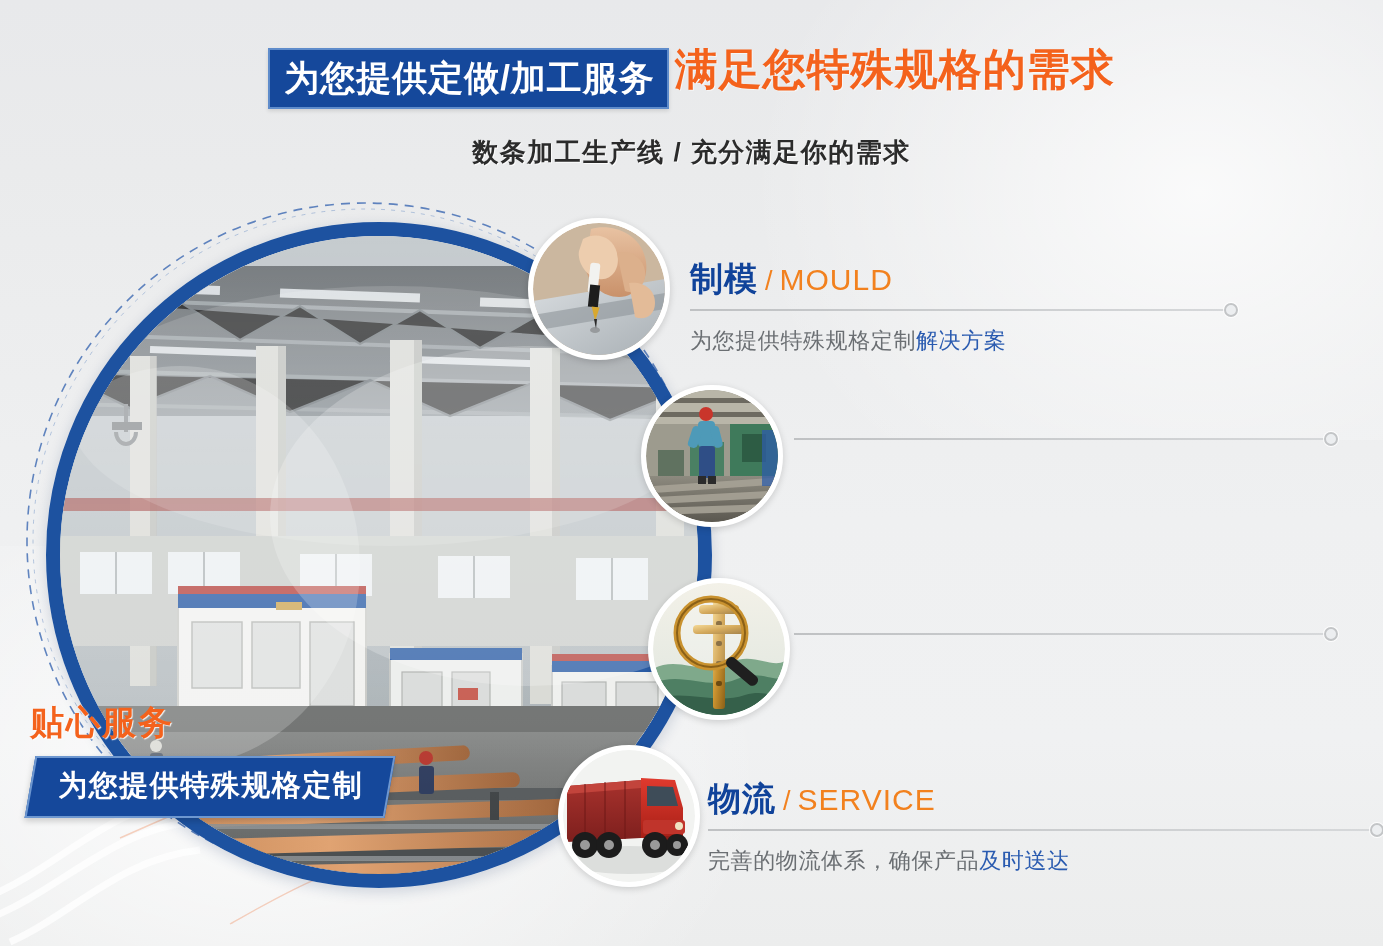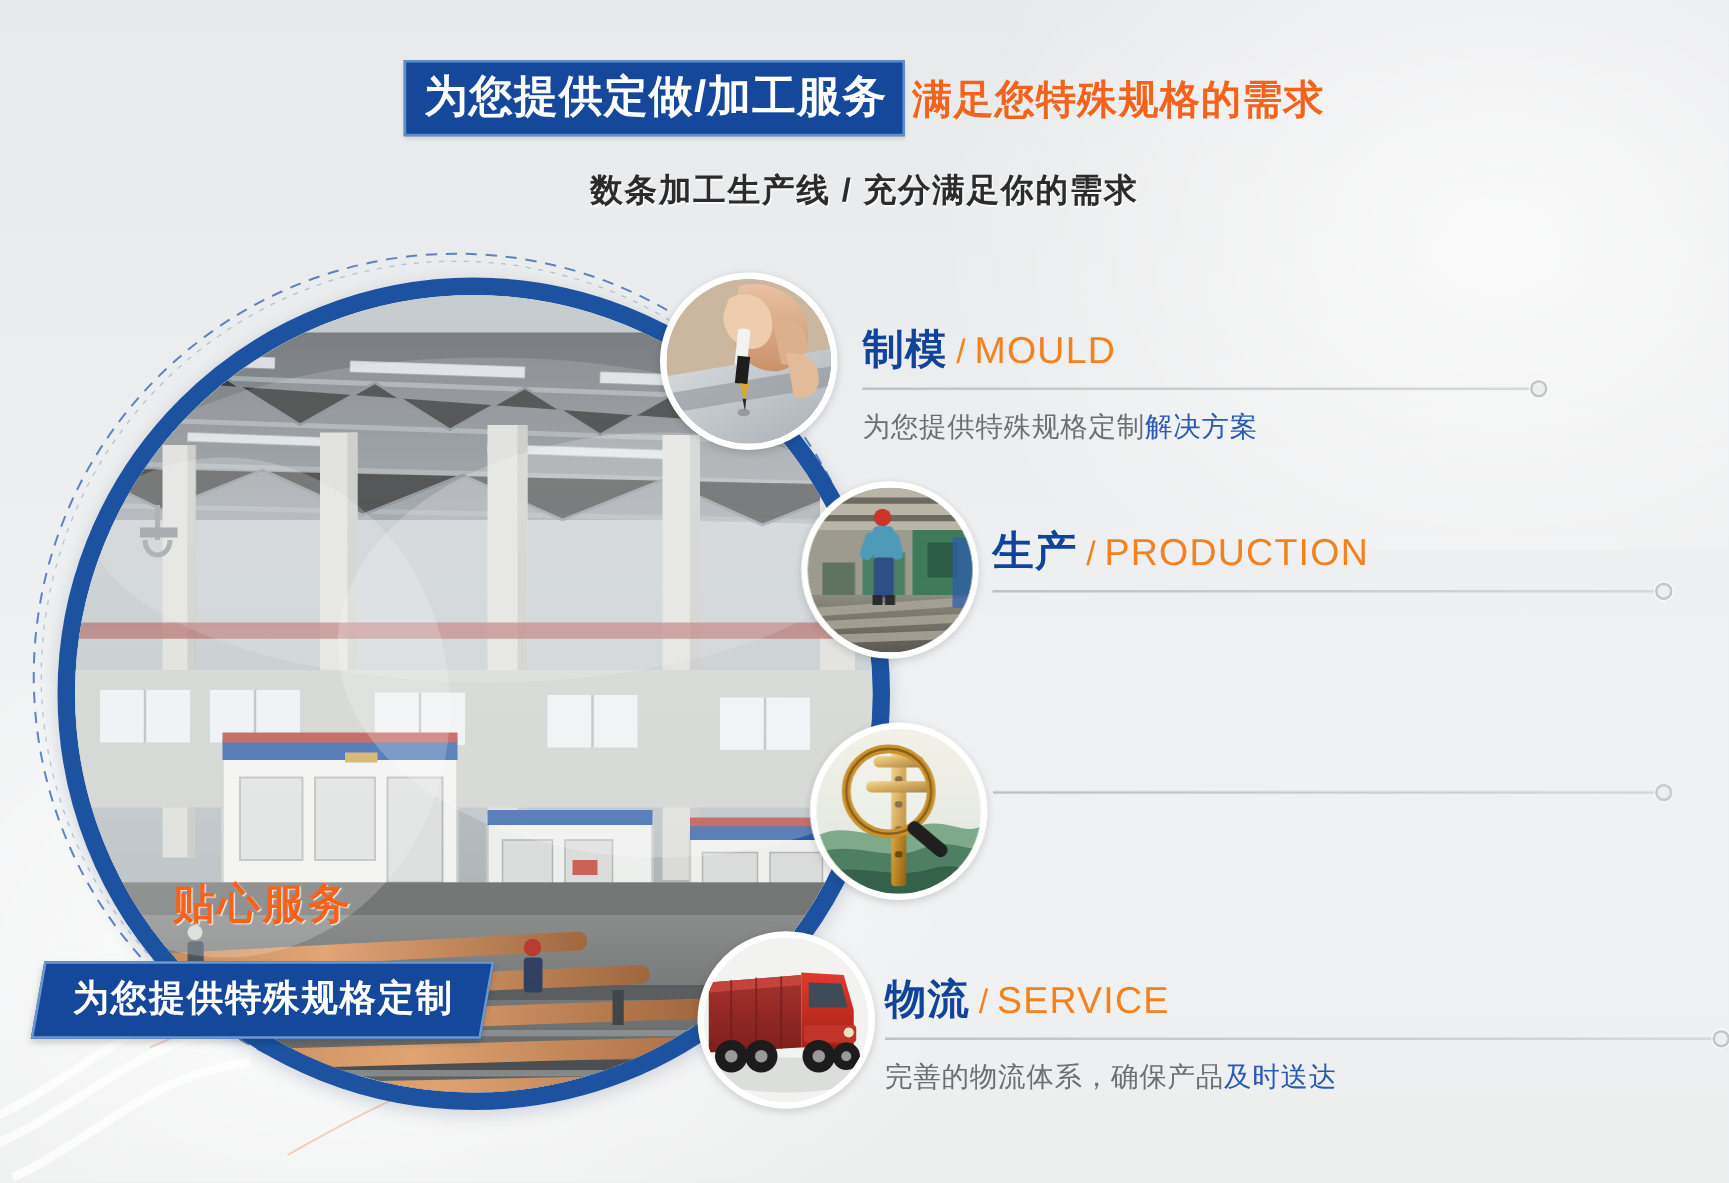--- a/index.html
+++ b/index.html
@@ -51,38 +51,38 @@
 
   
   .header {
     position: absolute;
     left: 0; top: 48px;
     width: 1383px;
     text-align: center;
   }
   .title-row {
     display: inline-flex;
-    align-items: center;
+    align-items: flex-start;
     justify-content: center;
     white-space: nowrap;
   }
   .title-badge {
     background: #15489b;
     border: 2px solid #5f8ccb;
     color: #ffffff;
     font-size: 35px;
     font-weight: bold;
     line-height: 1;
     padding: 10px 12px 12px 14px;
     letter-spacing: 1px;
     box-shadow: 0 2px 4px rgba(0,0,0,0.12);
   }
   .title-orange {
     color: #f4621c;
-    font-size: 32px;
+    font-size: 43px;
     font-weight: bold;
     line-height: 1;
     margin-left: 6px;
     letter-spacing: 1px;
     text-shadow: 1px 1px 0 rgba(255,255,255,0.55);
   }
   .subtitle {
     margin-top: 26px;
     color: #2b2b2b;
     font-size: 26px;
@@ -196,23 +196,22 @@
     position: absolute;
     left: 30px;
     top: 700px;
     width: 360px;
   }
   .callout-title {
     color: #f4621c;
     font-size: 34px;
     font-weight: bold;
     letter-spacing: 2px;
-    text-align: center;
     text-shadow: 1px 1px 1px rgba(255,255,255,0.9);
-    margin-bottom: 23px;
+    margin-bottom: 10px;
   }
   .callout-badge {
     background: #15489b;
     border: 2px solid #6d97d0;
     color: #ffffff;
     font-size: 29px;
     font-weight: bold;
     letter-spacing: 1.5px;
     text-align: center;
     padding: 8px 14px 10px 14px;
@@ -508,23 +507,20 @@
           <rect x="44" y="36" width="10" height="22" rx="4" fill="#4e9ab8" transform="rotate(18 49 47)"></rect>
           <rect x="66" y="36" width="9" height="22" rx="4" fill="#4e9ab8" transform="rotate(-14 70 47)"></rect>
           <rect x="52" y="86" width="8" height="8" fill="#2b2b2b"></rect>
           <rect x="62" y="86" width="8" height="8" fill="#2b2b2b"></rect>
 
           <rect x="116" y="40" width="16" height="56" fill="#2f5ea8" opacity="0.75"></rect>
         </svg>
       </div>
     </div>
     <div class="item-text" style="left:794px; top:400px; width:532px;">
-      <div class="item-head">
-        <span class="cn">生产</span><span class="slash">/</span><span class="en">PRODUCTION</span>
-      </div>
       <div class="rule">
         <span class="rule-dot"></span>
       </div>
     </div>
   </div>
 
   <div class="item" style="left:0;top:0;">
     <div class="thumb" style="left:648px; top:578px; width:132px; height:132px;">
       <div class="thumb-inner">
         <svg viewBox="0 0 132 132" width="132" height="132" preserveAspectRatio="xMidYMid slice">

